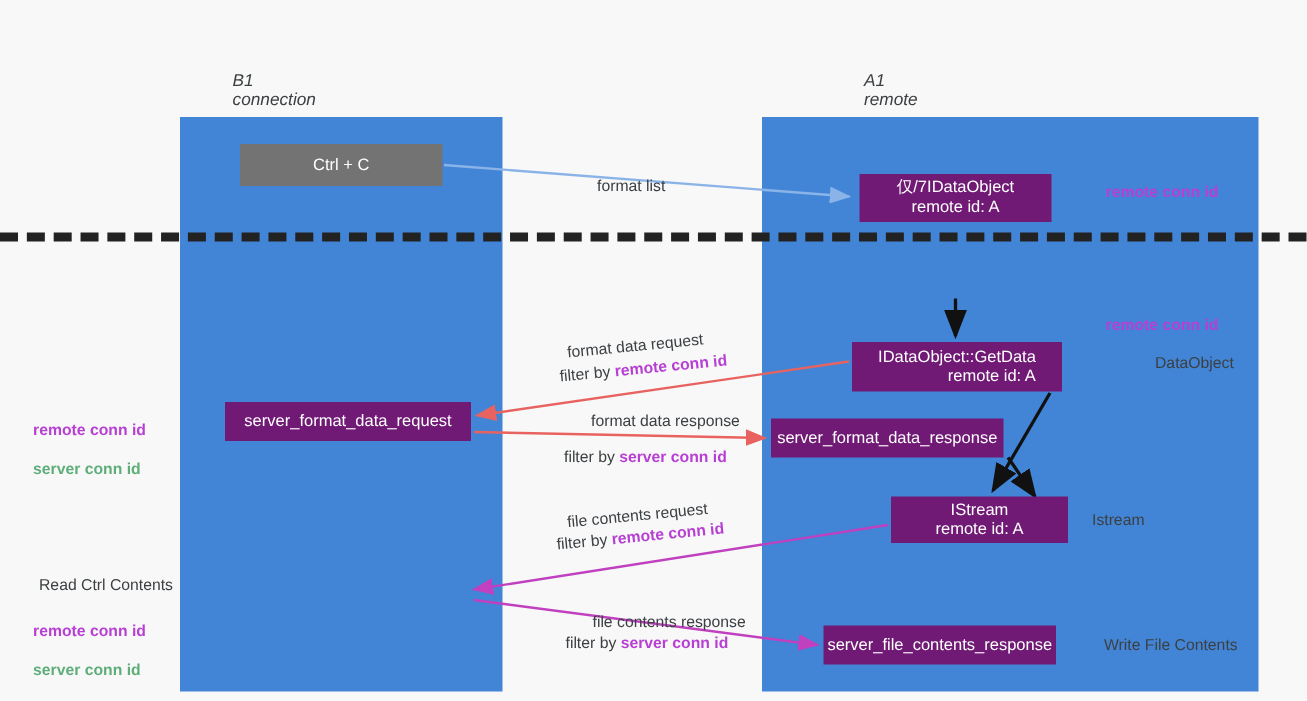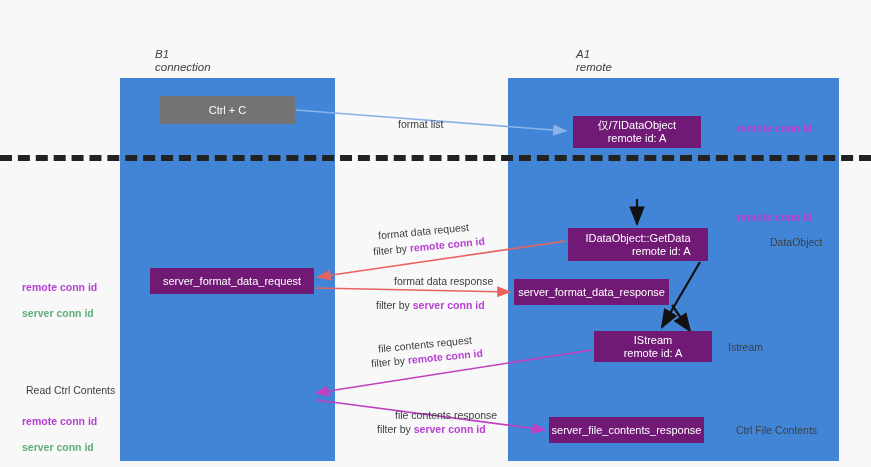--- a/index.html
+++ b/index.html
@@ -153,21 +153,21 @@
   <div class="abs box orange" id="box-fmtreq">server_format_data_request</div>
   <div class="abs box orange" id="box-fmtresp">server_format_data_response</div>
   <div class="abs box orange" id="box-istream">IStream
 remote id: A</div>
   <div class="abs box orange" id="box-fileresp">server_file_contents_response</div>
 
   <div class="abs annot purple" id="an-remote1">remote conn id</div>
   <div class="abs annot purple" id="an-remote2">remote conn id</div>
   <div class="abs annot plain" id="an-dataobject">DataObject</div>
   <div class="abs annot plain" id="an-istream">Istream</div>
-  <div class="abs annot plain" id="an-write">Ctrl File Contents</div>
+  <div class="abs annot plain" id="an-write">Write File Contents</div>
 
   <div class="abs annot" id="an-left-conn">
     <div class="purple">remote conn id</div>
     <div class="green-t">server conn id</div>
   </div>
 
   <div class="abs annot plain" id="an-read">Read Ctrl Contents</div>
 
   <div class="abs annot" id="an-left-conn2">
     <div class="purple">remote conn id</div>

